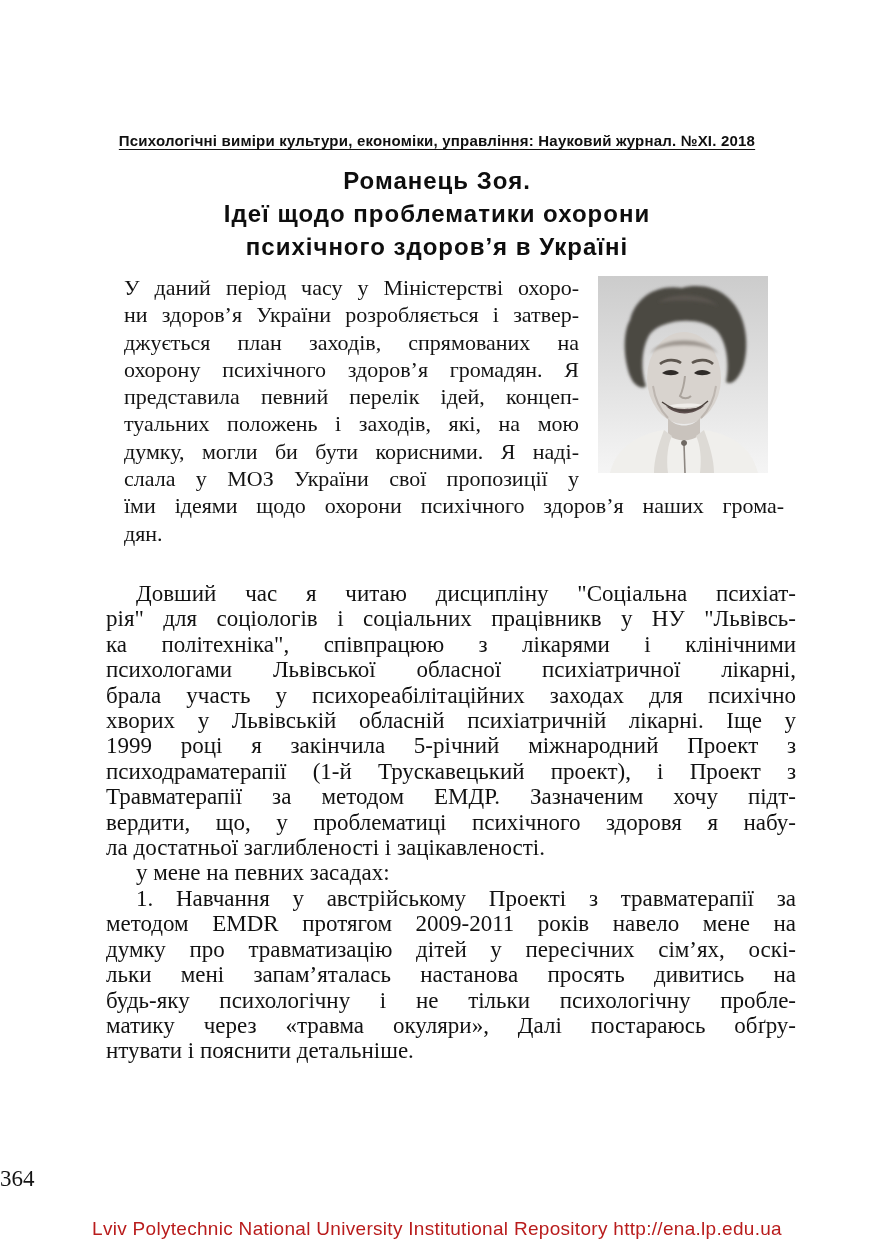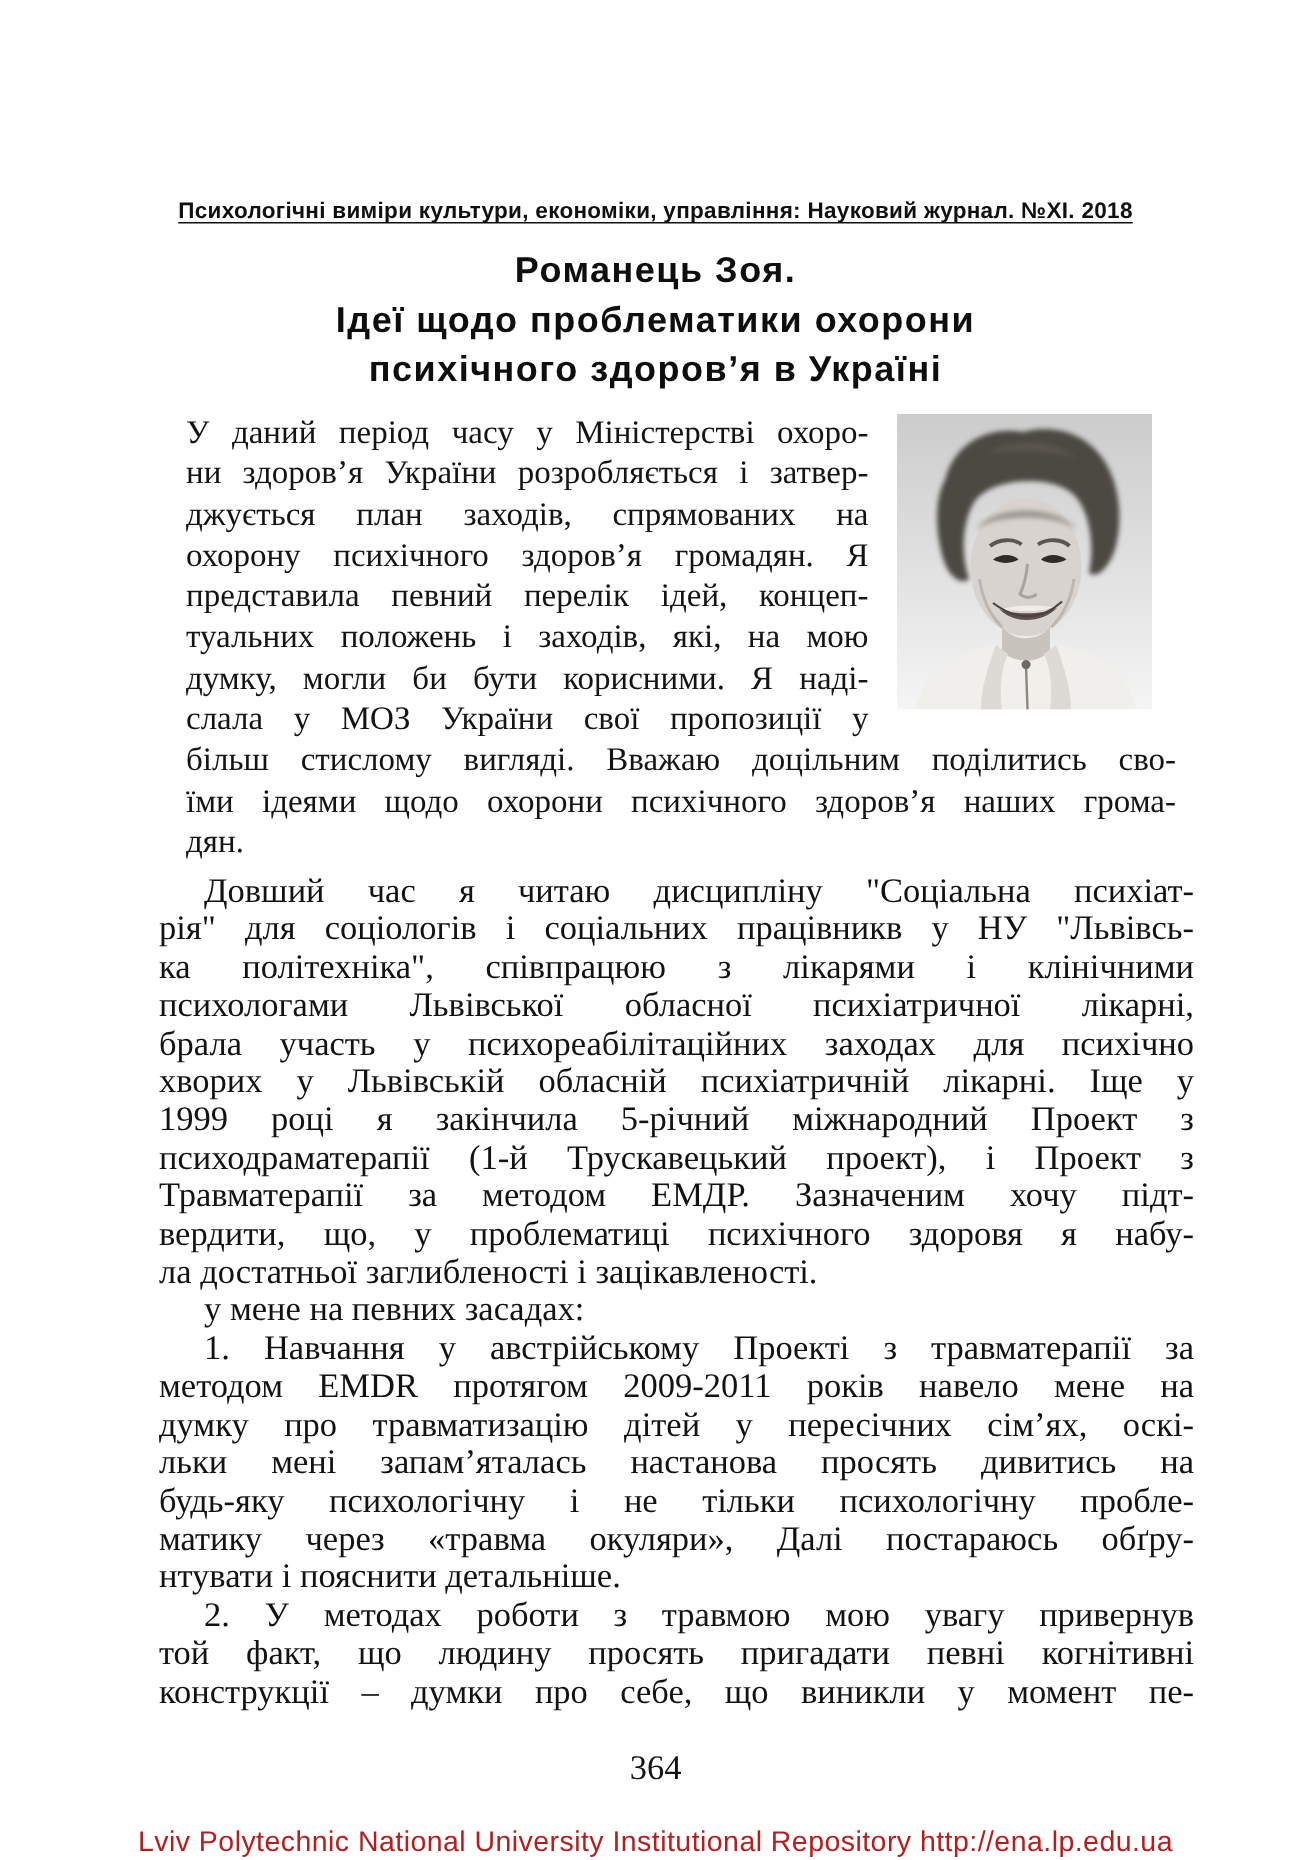--- a/index.html
+++ b/index.html
@@ -32,21 +32,21 @@
     font-size:23px;line-height:25.4px;color:#121212;
   }
   .line{
     text-align:justify;text-align-last:justify;-moz-text-align-last:justify;
     text-justify:inter-word;white-space:normal;
   }
   .line.narrow{width:455px;}
   .line.left-last{text-align-last:left;-moz-text-align-last:left;}
   .para .line:first-child{text-indent:30px;}
   .pagenum{
-    position:absolute;top:1118px;left:0;width:100%;text-align:center;
+    position:absolute;top:1118px;left:0;width:100%;text-align:left;
     font-size:23px;color:#141414;
   }
   .footer{
     position:absolute;top:1170px;left:0;width:100%;text-align:center;
     font-family:"Liberation Sans", sans-serif;font-size:19px;color:#b91c1c;
     letter-spacing:.3px;
   }
 </style>
 </head>
 <body>
@@ -112,21 +112,20 @@
 
   <div class="abstract" id="abstract">
       <div class="line narrow">У даний період часу  у Міністерстві охоро-</div>
       <div class="line narrow">ни здоров’я України розробляється і затвер-</div>
       <div class="line narrow">джується план заходів, спрямованих на</div>
       <div class="line narrow">охорону  психічного здоров’я громадян. Я</div>
       <div class="line narrow">представила певний перелік ідей, концеп-</div>
       <div class="line narrow">туальних положень і заходів, які,  на мою</div>
       <div class="line narrow">думку,  могли би бути корисними.  Я наді-</div>
       <div class="line narrow">слала  у МОЗ України свої пропозиції у</div>
-      <div class="line">більш стислому вигляді. Вважаю доцільним поділитись сво-</div>
       <div class="line">їми ідеями щодо охорони психічного здоров’я наших грома-</div>
       <div class="line left-last">дян.</div>
     </div>
 
   <div class="body-col" id="bodytext">
       <div class="para">
         <div class="line">Довший час  я  читаю дисципліну "Соціальна психіат-</div>
         <div class="line">рія" для соціологів і соціальних працівникв у НУ "Львівсь-</div>
         <div class="line">ка політехніка", співпрацюю з лікарями і клінічними</div>
         <div class="line">психологами Львівської обласної  психіатричної лікарні,</div>
@@ -143,24 +142,19 @@
       </div>
       <div class="para">
         <div class="line">1. Навчання у австрійському Проекті з травматерапії за</div>
         <div class="line">методом EMDR  протягом 2009-2011 років навело мене на</div>
         <div class="line">думку про травматизацію дітей у пересічних сім’ях,  оскі-</div>
         <div class="line">льки мені запам’яталась  настанова просять  дивитись на</div>
         <div class="line">будь-яку психологічну  і не тільки психологічну пробле-</div>
         <div class="line">матику  через «травма окуляри»,  Далі постараюсь обґру-</div>
         <div class="line left-last">нтувати і  пояснити  детальніше.</div>
       </div>
-      <div class="para">
-        <div class="line">2. У методах роботи з травмою  мою увагу привернув</div>
-        <div class="line">той факт, що людину просять пригадати певні когнітивні</div>
-        <div class="line">конструкції – думки про себе, що виникли у момент пе-</div>
-      </div>
     </div>
 
   <div class="pagenum">364</div>
 
   <div class="footer">Lviv Polytechnic National University Institutional Repository http://ena.lp.edu.ua</div>
 
 </div>
 
 </body></html>

